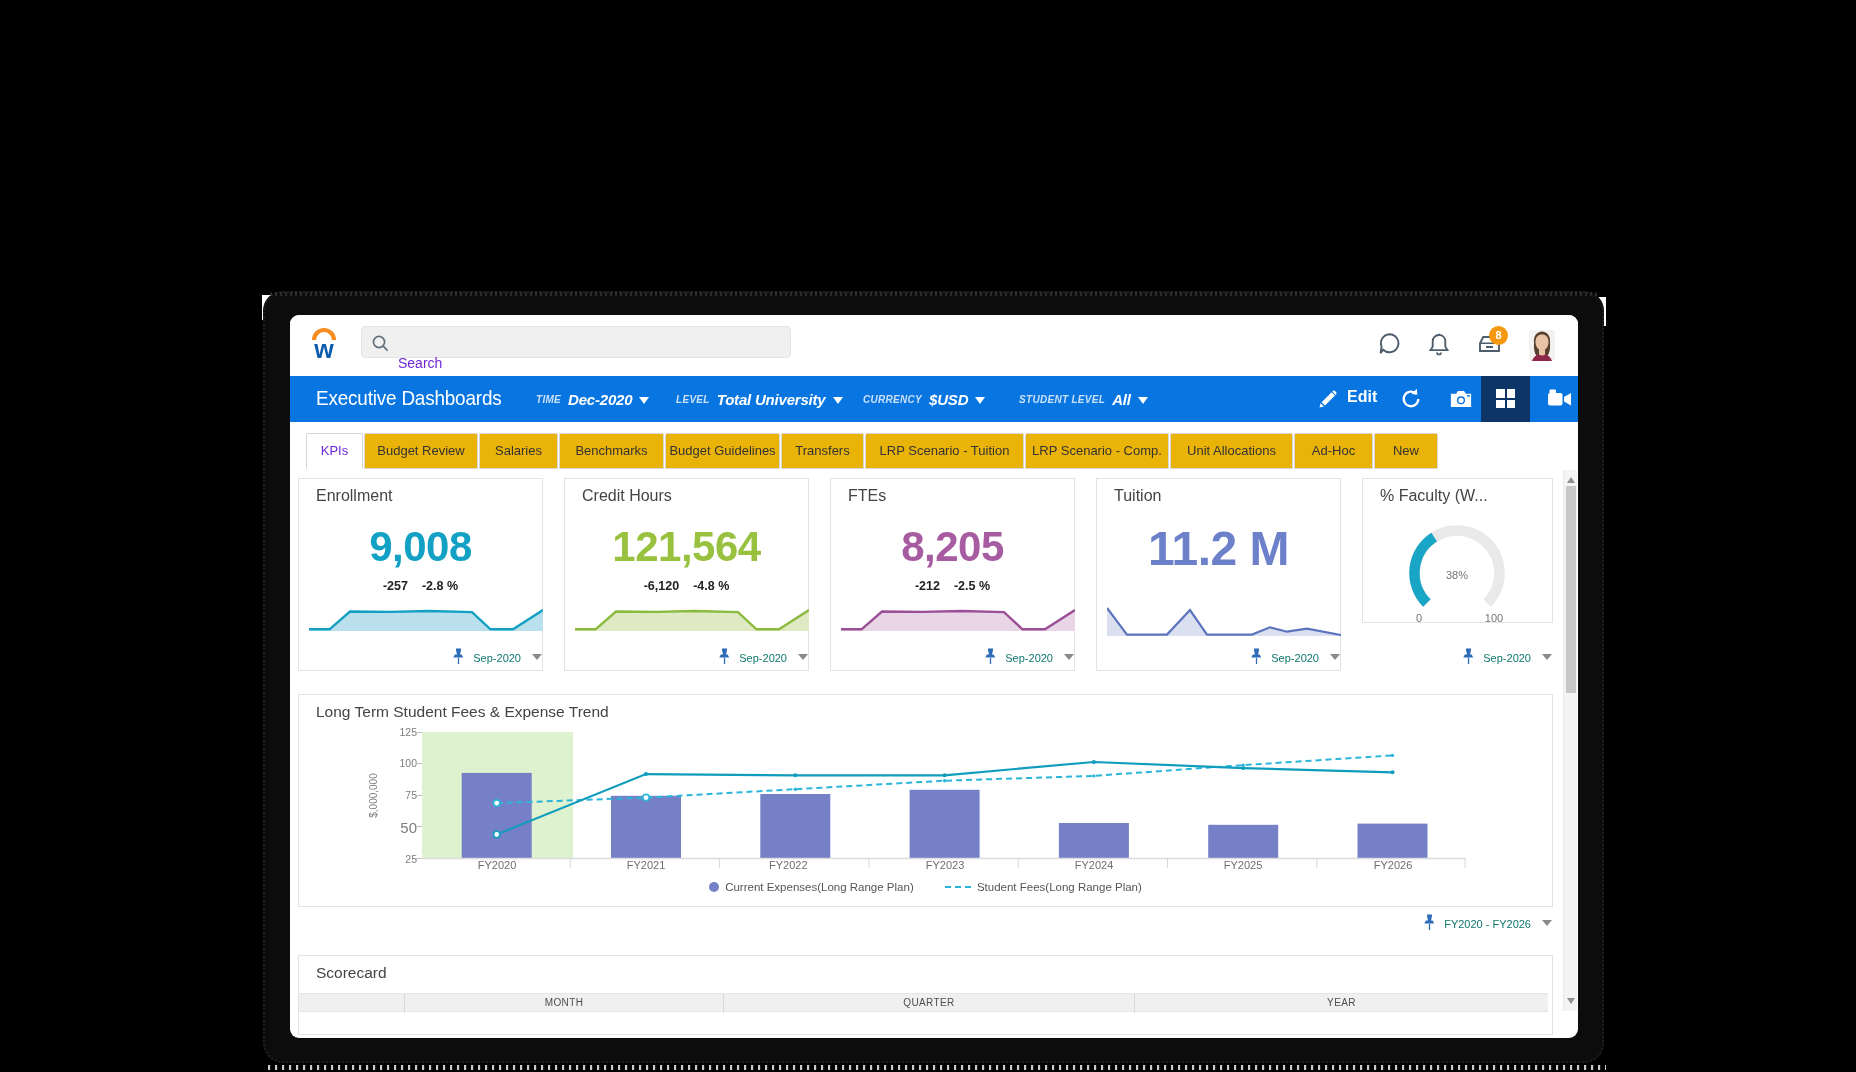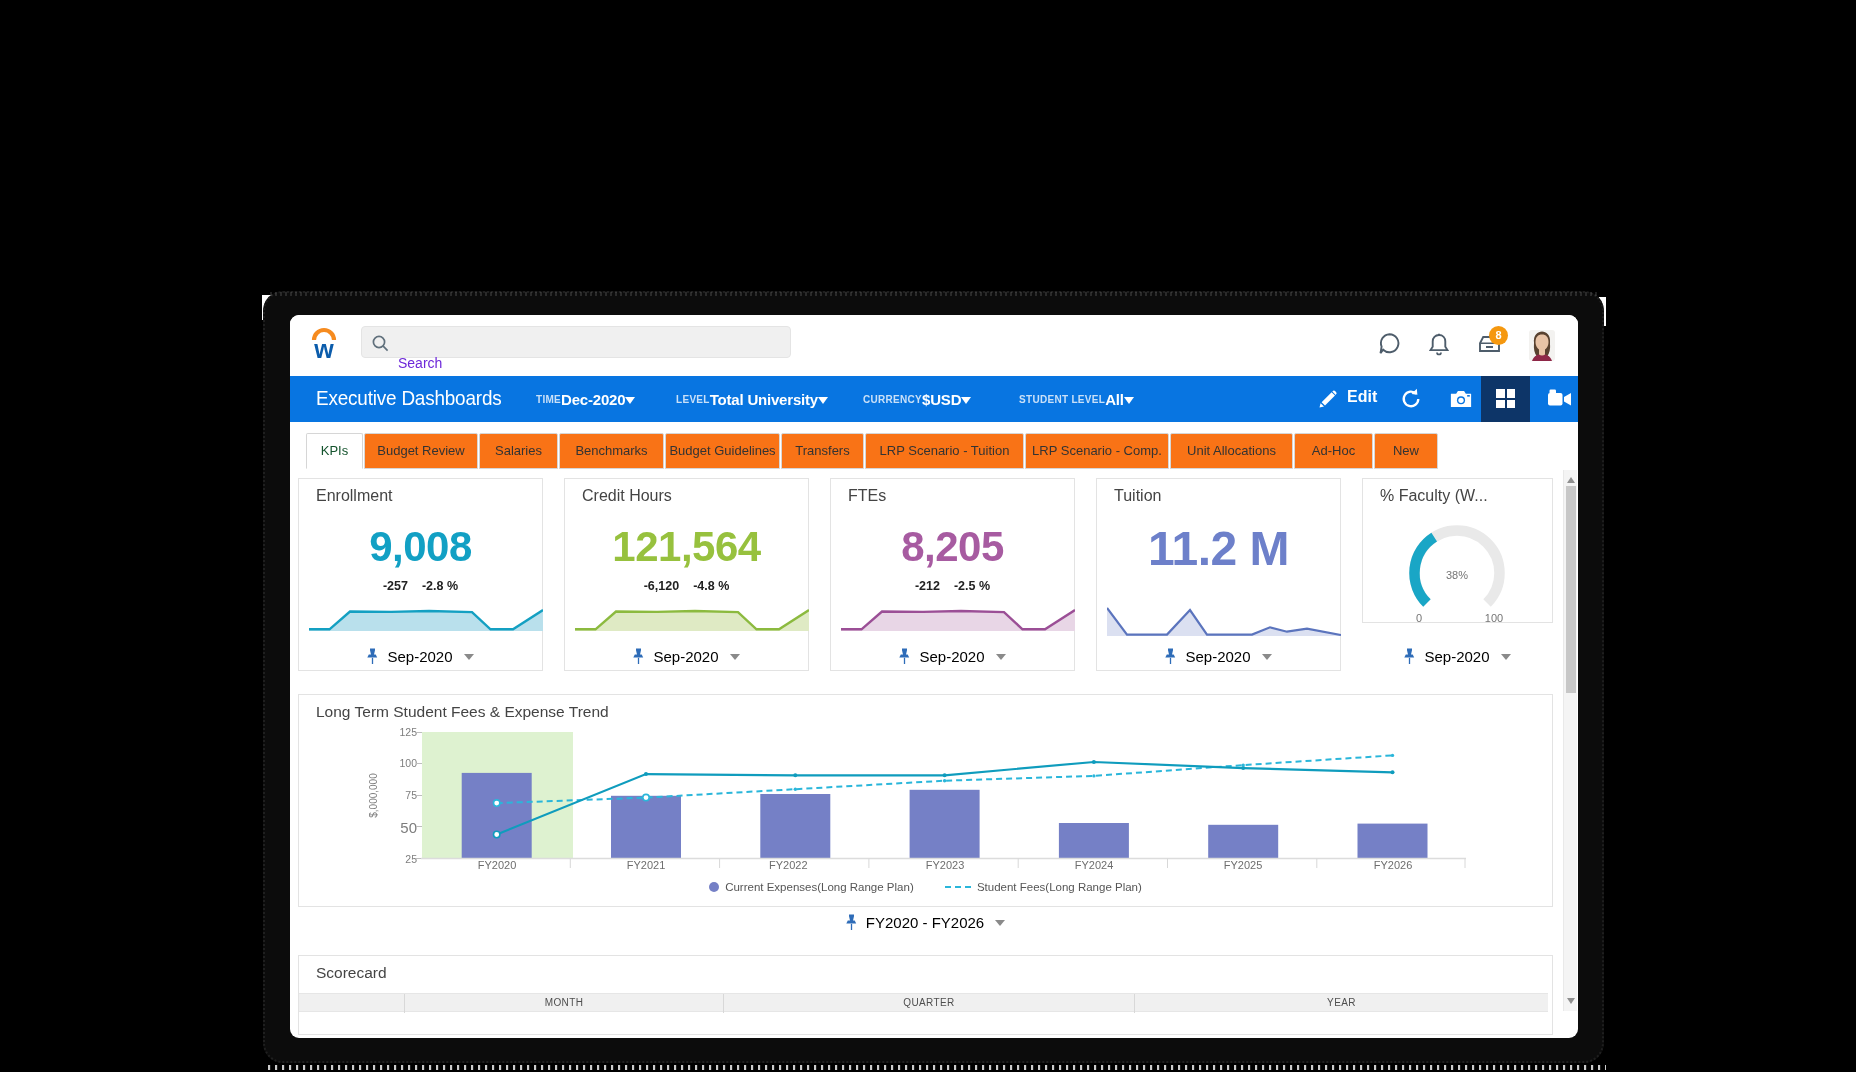--- a/index.html
+++ b/index.html
@@ -11,38 +11,38 @@
 #botdash{position:absolute;left:268px;top:1065px;width:1338px;height:5px;background:repeating-linear-gradient(90deg,rgba(255,255,255,.8) 0 2px,rgba(110,110,110,.3) 2px 3px,rgba(0,0,0,0) 3px 7px);}
 #topspeck{position:absolute;left:270px;top:292px;width:1330px;height:6px;background:repeating-linear-gradient(90deg,rgba(150,150,150,.22) 0 2px,rgba(30,30,30,0) 2px 5px);height:4px;}
 #win{position:absolute;left:290px;top:315px;width:1288px;height:723px;background:#fff;border-radius:9px;overflow:hidden;}
 
 #topbar{position:absolute;left:0;top:0;width:1288px;height:61px;background:#fff;}
 #search{position:absolute;left:71px;top:11px;width:430px;height:32px;background:#f0f0f0;border:1px solid #e4e4e4;border-radius:4px;}
 #search .ph{position:absolute;left:36px;top:16px;font-size:14px;color:#6d28d9;margin-top:12px;}
 
 #bluebar{position:absolute;left:0;top:61px;width:1288px;height:46px;background:#0875e1;color:#fff;}
 #bluebar .ttl{position:absolute;left:26px;top:10px;font-size:21px;font-weight:400;letter-spacing:-.2px;transform:scaleX(.9);transform-origin:left center;white-space:nowrap;}
-.fgrp{position:absolute;top:0;height:46px;display:flex;align-items:center;}
+.fgrp{position:absolute;top:0;height:46px;display:flex;align-items:center;gap:7px;font-style:italic;}
 .fgrp .l{font-size:10px;font-weight:700;color:#c9e0f8;letter-spacing:.3px;}
 .fgrp .v{font-size:15px;font-weight:700;color:#fff;letter-spacing:-.2px;}
 .fgrp .t{width:0;height:0;border-left:5.5px solid transparent;border-right:5.5px solid transparent;border-top:7px solid #fff;margin-top:2px;}
 #navysq{position:absolute;left:1191px;top:0;width:49px;height:46px;background:#0d3568;}
 .grid4{position:absolute;left:15px;top:13px;width:19px;height:19px;}
 .grid4 div{position:absolute;width:8.5px;height:8.5px;background:#fff;}
 
 #tabs{position:absolute;left:0;top:118px;width:1288px;height:36px;}
-.tab{position:absolute;top:0;height:36px;background:#f97316;border:1px solid #d6d6d6;color:#333;font-size:13px;text-align:center;line-height:34px;border-radius:2px 2px 0 0;}
-.tab.act{background:#fff;border-bottom:1px solid #fff;color:#14532d;}
+.tab{position:absolute;top:0;height:36px;background:#eab308;border:1px solid #d6d6d6;color:#333;font-size:13px;text-align:center;line-height:34px;border-radius:2px 2px 0 0;}
+.tab.act{background:#fff;border-bottom:1px solid #fff;color:#6d28d9;}
 
 .card{position:absolute;background:#fff;border:1px solid #e3e3e3;}
 .ctitle{position:absolute;left:17px;top:8px;font-size:16px;color:#444;}
 .bignum{position:absolute;left:0;width:100%;top:44px;text-align:center;font-size:42px;font-weight:700;letter-spacing:-.5px;}
 .delta{position:absolute;left:0;width:100%;top:100px;text-align:center;font-size:12.5px;font-weight:700;color:#222;}
 .delta span{display:inline-block;margin:0 7px;}
-.pinrow{position:absolute;left:0;width:100%;text-align:center;font-size:15px;color:#000000;}
+.pinrow{position:absolute;left:0;width:100%;text-align:right;font-size:11px;color:#0f766e;}
 .pinrow svg{vertical-align:-3px;margin-right:9px;}
 .pinrow .dtri{display:inline-block;margin-left:11px;width:0;height:0;border-left:5px solid transparent;border-right:5px solid transparent;border-top:6px solid #8a8a8a;vertical-align:2px;}
 .spark{position:absolute;left:10px;top:120px;}
 
 #sbar{position:absolute;left:1273px;top:155px;width:14px;height:541px;background:#f4f4f4;border-left:1px solid #e9e9e9;}
 #sbar .thumb{position:absolute;left:2px;top:16px;width:10px;height:207px;background:#c7c7c7;}
 .sarr{position:absolute;left:3px;width:0;height:0;border-left:4px solid transparent;border-right:4px solid transparent;}
 
 #footer{position:absolute;left:0;top:696px;width:1288px;height:27px;background:#fff;border-top:1px solid #e2e2e2;font-size:12.5px;color:#8f8f8f;letter-spacing:-.3px;}
 #footer .pp{color:#1a8cff;}

